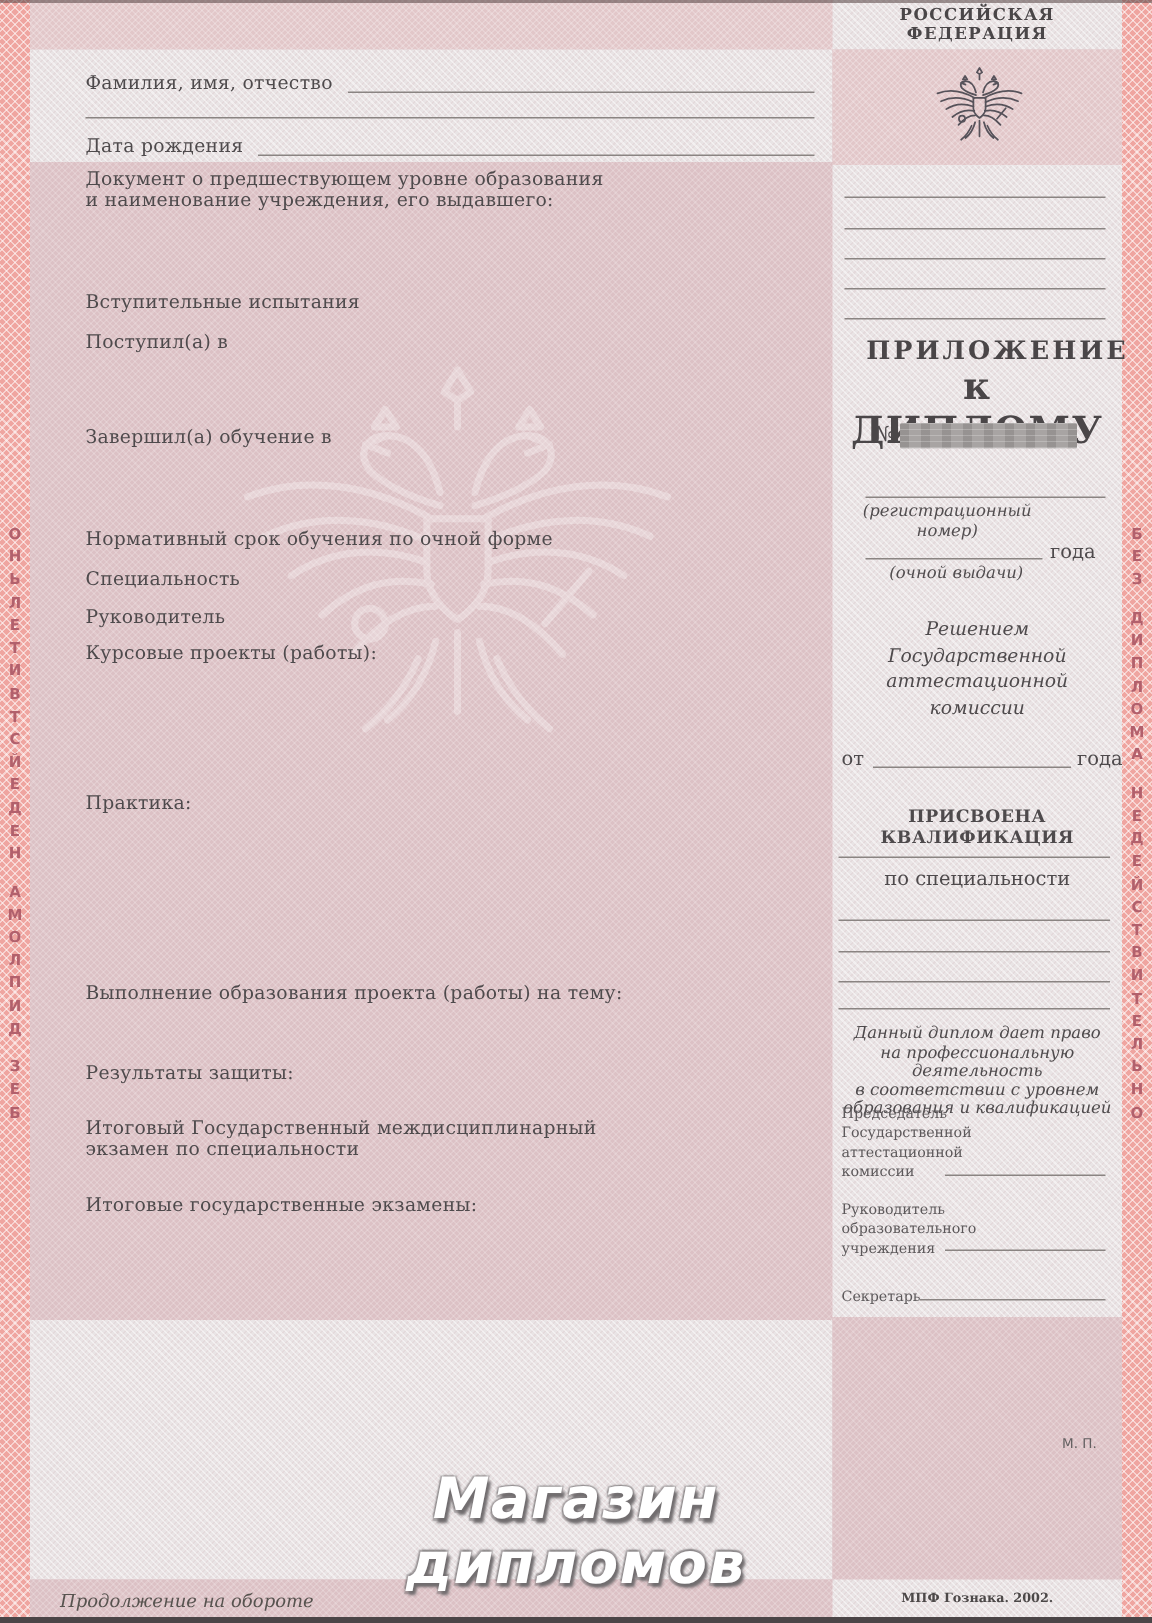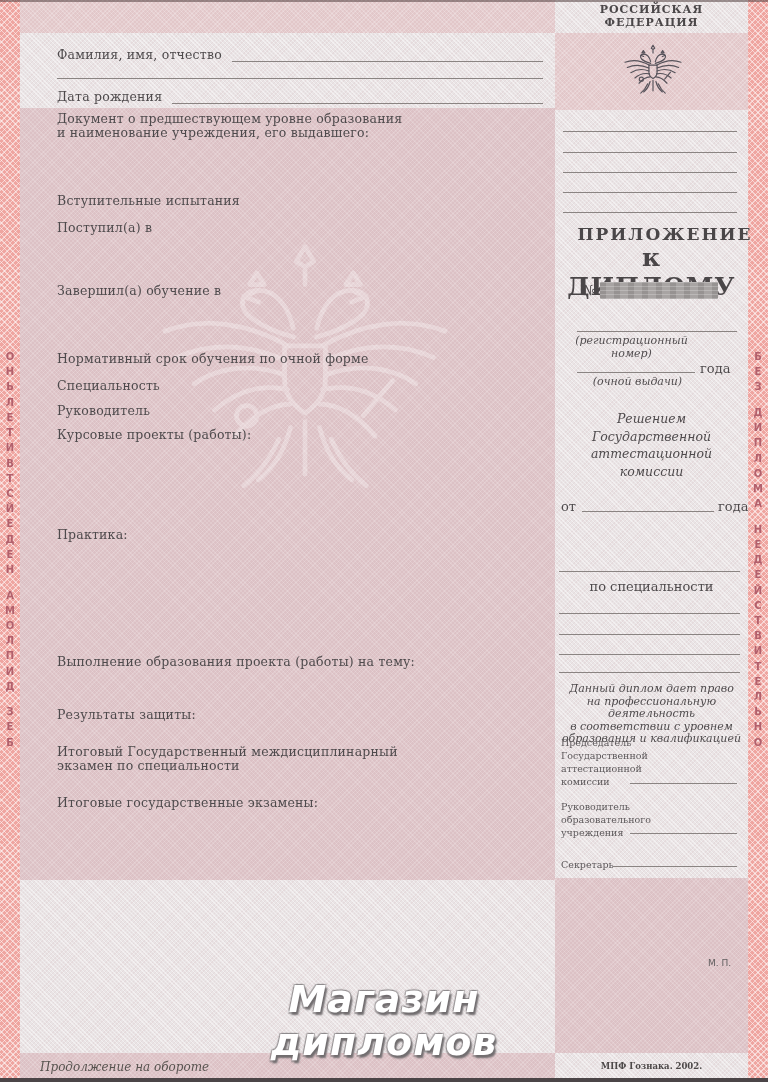--- a/index.html
+++ b/index.html
@@ -248,20 +248,21 @@
 
   <div class="abs decision it center ml" style="left:560px;top:410px;width:183px;">Решением
 Государственной
 аттестационной
 комиссии</div>
 
   <div class="abs" style="left:561px;top:499px;font-size:13px;">от</div>
   <div class="fill-line" style="left:582px;top:511px;width:132px;"></div>
   <div class="abs" style="left:718px;top:499px;font-size:13px;">года</div>
 
+  <div class="abs center" style="left:555px;top:537px;width:193px;font-size:11.5px;font-weight:600;letter-spacing:0.4px;">ПРИСВОЕНА КВАЛИФИКАЦИЯ</div>
 
   <div class="fill-line" style="left:559px;top:571px;width:181px;"></div>
   <div class="abs center" style="left:555px;top:579px;width:193px;font-size:13px;">по специальности</div>
 
   <div class="fill-line" style="left:559px;top:613px;width:181px;"></div>
   <div class="fill-line" style="left:559px;top:634px;width:181px;"></div>
   <div class="fill-line" style="left:559px;top:654px;width:181px;"></div>
   <div class="fill-line" style="left:559px;top:672px;width:181px;"></div>
 
   <div class="abs rights it center ml" style="left:552px;top:683px;width:199px;">Данный диплом дает право

